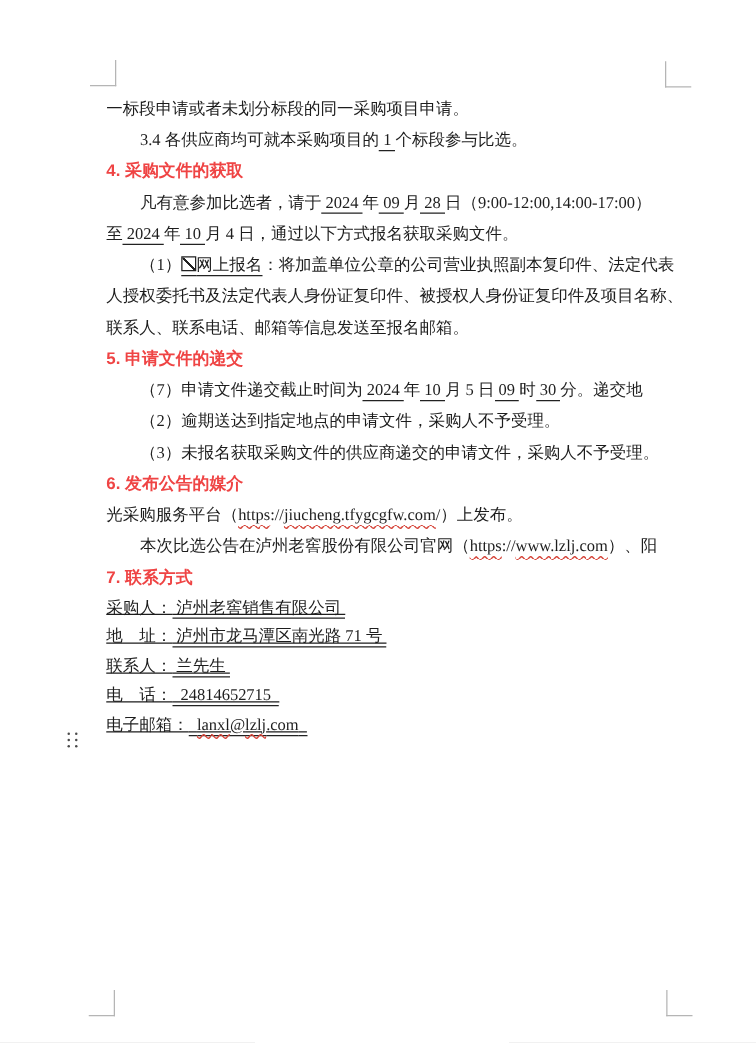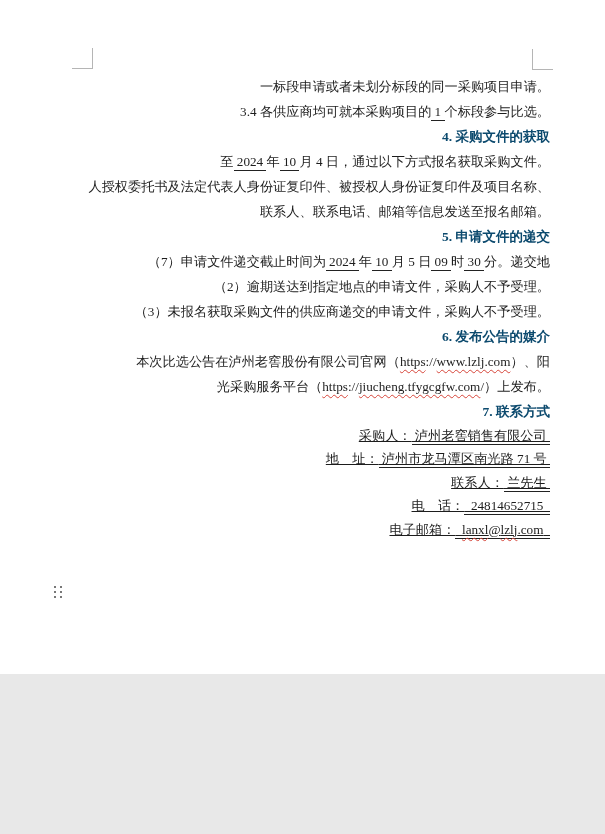--- a/index.html
+++ b/index.html
@@ -1,43 +1,42 @@
 <!DOCTYPE html>
 <html><head>
 <meta charset="utf-8">
 <style>
   html,body{margin:0;padding:0;background:#e8e8e8;}
   .page{
     position:relative;
-    width:605px;height:674px;
+    width:605px;height:834px;
     margin:0;
     background:#ffffff;
     font-family:"Liberation Serif","DejaVu Serif",serif;
     color:#1d1d1d;
     overflow:hidden;
-    text-align:right;
   }
   
   .crop{position:absolute;width:20px;height:20px;}
   .crop.tl{left:72px;top:48px;border-right:1px solid #b5b5b5;border-bottom:1px solid #b5b5b5;}
   .crop.tr{left:532px;top:49px;border-left:1px solid #b5b5b5;border-bottom:1px solid #b5b5b5;}
   .crop.bl{left:71px;top:792px;border-right:1px solid #b5b5b5;border-bottom:1px solid #b5b5b5;}
   .crop.br{left:533px;top:792px;border-left:1px solid #b5b5b5;border-bottom:1px solid #b5b5b5;}
   
   .doc-body{position:absolute;left:85px;top:74px;width:465px;}
   .line{
     white-space:pre;
     height:25px;line-height:25px;
     font-size:13.2px;
     letter-spacing:0px;
   }
   .line.ind{padding-left:27px;}
   .line.heading{
-    font-family:Liberation Serif, serif;
-    font-weight:700;font-size:13.5px;color:#0c4a6e;
+    font-family:Liberation Sans, sans-serif;
+    font-weight:700;font-size:13.5px;color:#ef4444;
   }
   .line.field{height:23.4px;line-height:23.4px;text-decoration:underline;}
   .u{border-bottom:1px solid #222;padding-bottom:1px;}
   .wavy{
     text-decoration:underline wavy #d6453a;
     text-decoration-thickness:1px;
     text-underline-offset:3px;
   }
   .checkbox{
     display:inline-block;width:10px;height:10px;
@@ -59,30 +58,32 @@
 <div class="page">
   <div class="crop tl"></div>
   <div class="crop tr"></div>
   <div class="crop bl"></div>
   <div class="crop br"></div>
 
   <div class="doc-body">
       <div class="line body"><span>一标段申请或者未划分标段的同一采购项目申请。</span></div>
       <div class="line body ind"><span>3.4 各供应商均可就本采购项目的</span><span class="u"> 1 </span><span>个标段参与比选。</span></div>
       <div class="line heading"><span>4. 采购文件的获取</span></div>
+      <div class="line body ind"><span>凡有意参加比选者，请于</span><span class="u"> 2024 </span><span>年</span><span class="u"> 09 </span><span>月</span><span class="u"> 28 </span><span>日（9:00-12:00,14:00-17:00）</span></div>
       <div class="line body"><span>至</span><span class="u"> 2024 </span><span>年</span><span class="u"> 10 </span><span>月 4 日，通过以下方式报名获取采购文件。</span></div>
+      <div class="line body ind"><span>（1）</span><span class="u"><span class="checkbox"></span></span><span class="u">网上报名</span><span>：将加盖单位公章的公司营业执照副本复印件、法定代表</span></div>
       <div class="line body"><span>人授权委托书及法定代表人身份证复印件、被授权人身份证复印件及项目名称、</span></div>
       <div class="line body"><span>联系人、联系电话、邮箱等信息发送至报名邮箱。</span></div>
       <div class="line heading"><span>5. 申请文件的递交</span></div>
       <div class="line body ind"><span>（7）申请文件递交截止时间为</span><span class="u"> 2024 </span><span>年</span><span class="u"> 10 </span><span>月 5 日</span><span class="u"> 09 </span><span>时</span><span class="u"> 30 </span><span>分。递交地</span></div>
       <div class="line body ind"><span>（2）逾期送达到指定地点的申请文件，采购人不予受理。</span></div>
       <div class="line body ind"><span>（3）未报名获取采购文件的供应商递交的申请文件，采购人不予受理。</span></div>
       <div class="line heading"><span>6. 发布公告的媒介</span></div>
+      <div class="line body"><span>光采购服务平台（</span><span class="wavy">https</span><span>://</span><span class="wavy">jiucheng.tfygcgfw.com</span><span>/）上发布。</span></div>
       <div class="line body ind"><span>本次比选公告在泸州老窖股份有限公司官网（</span><span class="wavy">https</span><span>://</span><span class="wavy">www.lzlj.com</span><span>）、阳</span></div>
-      <div class="line body"><span>光采购服务平台（</span><span class="wavy">https</span><span>://</span><span class="wavy">jiucheng.tfygcgfw.com</span><span>/）上发布。</span></div>
       <div class="line heading"><span>7. 联系方式</span></div>
       <div class="line field"><span>采购人：</span><span class="u"> 泸州老窖销售有限公司 </span></div>
       <div class="line field"><span>地　址：</span><span class="u"> 泸州市龙马潭区南光路 71 号 </span></div>
       <div class="line field"><span>联系人：</span><span class="u"> 兰先生 </span></div>
       <div class="line field"><span>电　话：</span><span class="u">  24814652715  </span></div>
       <div class="line field"><span>电子邮箱：</span><span class="u">  </span><span class="u wavy">lanxl</span><span class="u">@</span><span class="u wavy">lzlj</span><span class="u">.com</span><span class="u">  </span></div>
     </div>
 
   <div class="drag-handle">
     <i></i>

